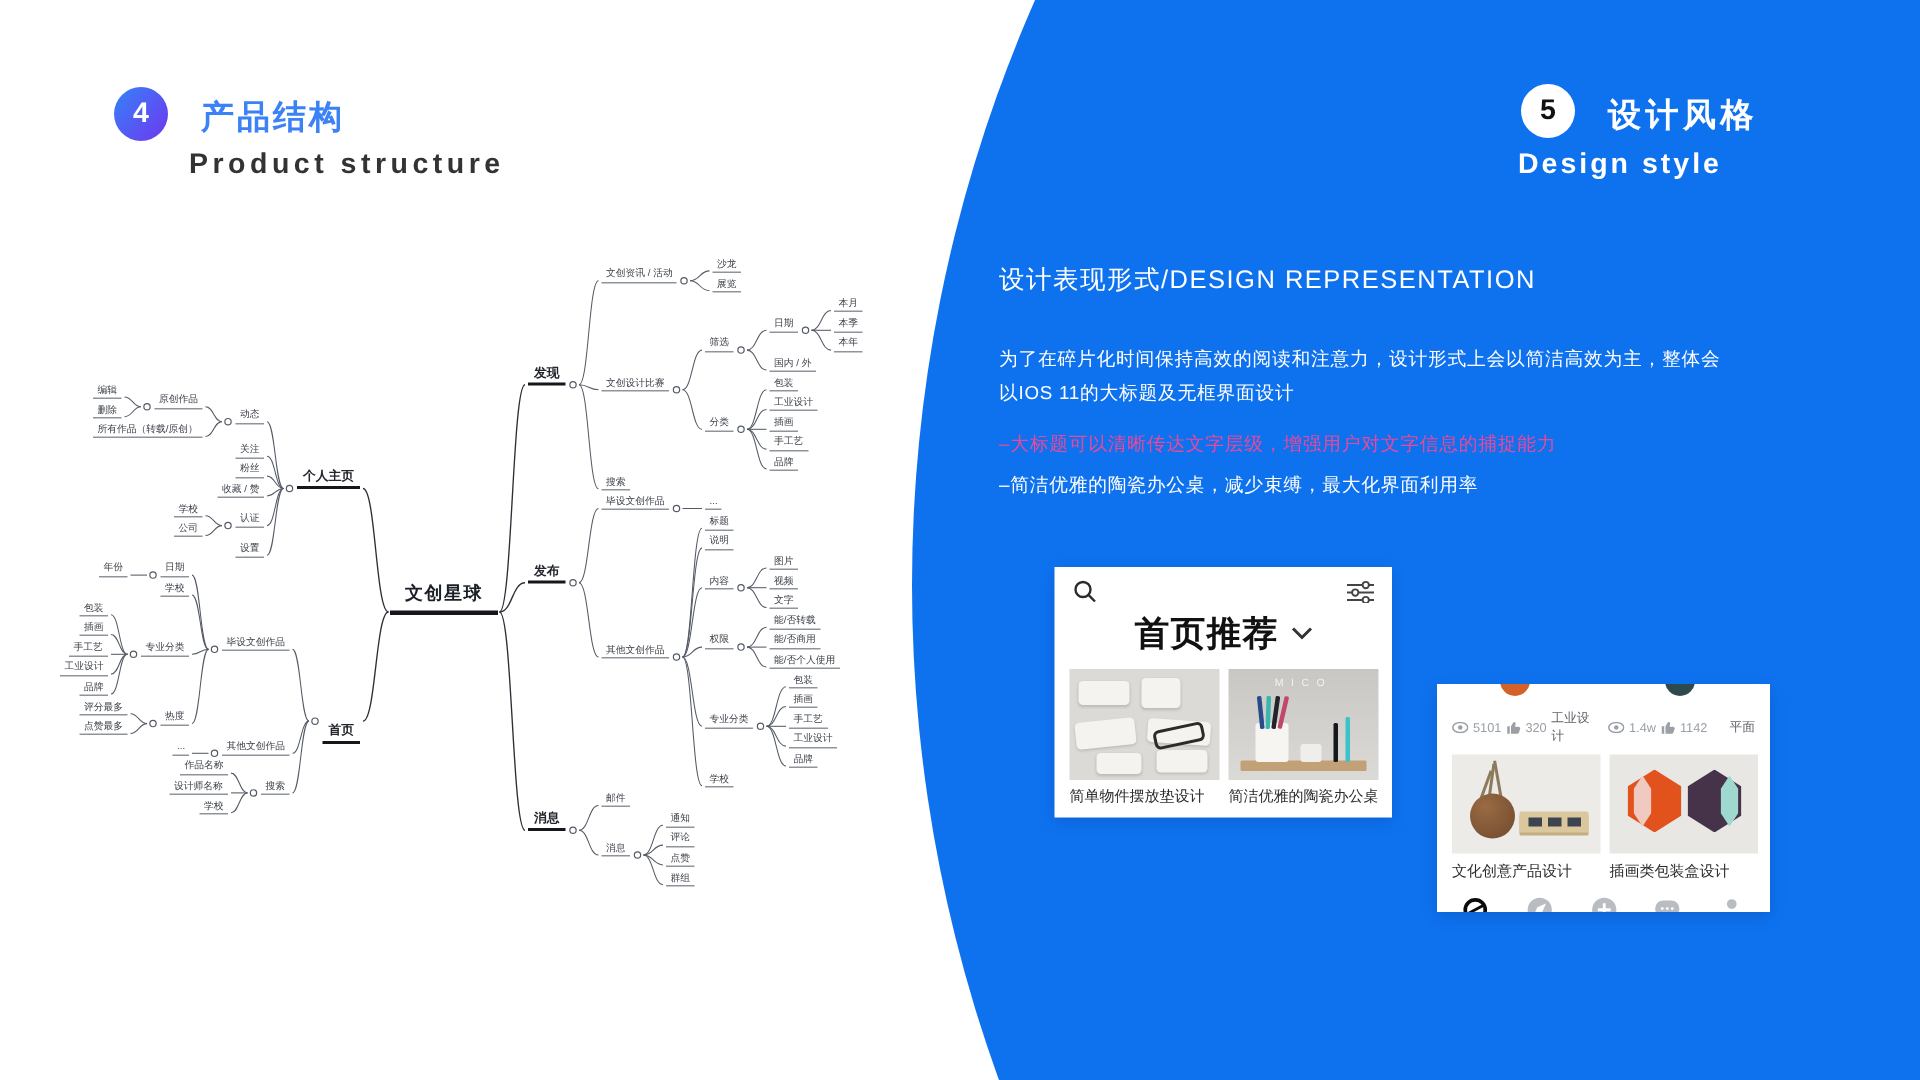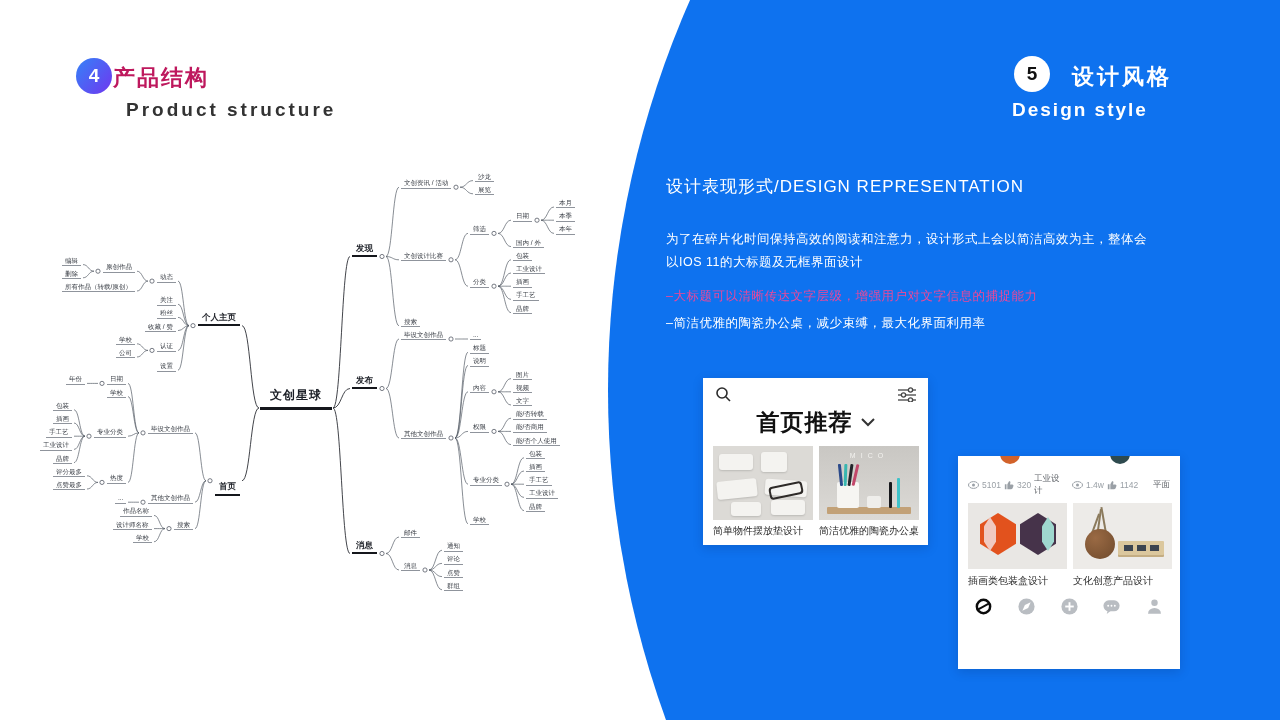--- a/index.html
+++ b/index.html
@@ -17,39 +17,39 @@
   
   .badge{
     position:absolute;width:36px;height:36px;border-radius:50%;
     display:flex;align-items:center;justify-content:center;
     font-size:19px;font-weight:bold;
   }
   .badge-4{left:76px;top:58px;background:linear-gradient(130deg,#3A7BF7 10%,#6A3EF0 90%);color:#fff;}
   .badge-5{left:1014px;top:56px;background:#ffffff;color:#111;}
   .hdr-zh{position:absolute;font-size:22px;font-weight:bold;letter-spacing:2px;}
   .hdr-en{position:absolute;font-size:19px;font-weight:600;letter-spacing:3px;}
-  .hdr-left-zh{left:113px;top:63px;color:#be185d;}
+  .hdr-left-zh{left:134px;top:63px;color:#3b82f6;}
   .hdr-left-en{left:126px;top:99px;color:#333;}
   .hdr-right-zh{left:1072px;top:62px;color:#fff;letter-spacing:3px;}
   .hdr-right-en{left:1012px;top:99px;color:#fff;letter-spacing:2px;}
   
   .sec-heading{position:absolute;left:666px;top:175px;color:#fff;font-size:17px;font-weight:normal;letter-spacing:1px;}
   .sec-para{position:absolute;left:666px;top:228px;width:565px;color:#fff;font-size:12.5px;line-height:1.85;letter-spacing:.5px;}
   .sec-bullet1{position:absolute;left:666px;top:288px;color:#ec4899;font-size:12.5px;letter-spacing:.5px;}
   .sec-bullet2{position:absolute;left:666px;top:315px;color:#fff;font-size:12.5px;letter-spacing:.5px;}
   
   #mindmap{position:absolute;left:40px;top:160px;width:560px;height:460px;}
   .mm{position:absolute;white-space:nowrap;line-height:1.15;color:#3c4048;}
   .mm-sm{font-size:6.5px;border-bottom:1px solid #8f949c;padding:0 3px 1px;}
   .mm-l1{font-size:8.5px;font-weight:bold;color:#23262d;border-bottom:2px solid #15171c;padding:0 4px 2px;}
   .mm-root{font-size:12px;font-weight:bold;color:#1a1e26;border-bottom:3px solid #15171c;padding:0 10px 4px;letter-spacing:1px;}
   
   .phone{position:absolute;background:#fff;box-shadow:0 3px 10px rgba(0,30,80,.18);overflow:hidden;}
   #phone1{left:703px;top:378px;width:225px;height:167px;padding:0;}
-  #phone2{left:958px;top:456px;width:222px;height:213px;}
+  #phone2{left:958px;top:456px;width:222px;height:152px;}
   .p1-status{display:flex;justify-content:space-between;align-items:center;padding:6px 12px 0 14px;}
   .p1-time{font-size:11px;font-weight:bold;color:#111;}
   .p1-iconrow{display:flex;justify-content:space-between;align-items:center;padding:8px 12px 0 12px;}
   .p1-title-row{display:flex;align-items:center;gap:8px;padding:4px 12px 0 12px;justify-content:center;}
   .p1-title{font-size:23px;font-weight:bold;color:#111;letter-spacing:1px;}
   .cards{display:flex;gap:6px;padding:8px 10px 0 10px;}
   .card{width:100px;}
   .card-img{width:100px;height:74px;position:relative;overflow:hidden;}
   .card-cap{font-size:10px;color:#2b2b2b;margin-top:4px;white-space:nowrap;}
   
@@ -381,42 +381,42 @@
       <span>1.4w</span>
       <span class="icon"><svg width="10" height="10" viewBox="0 0 12 12">
             <path d="M1 5h2v6H1zM4 11h4.6c.9 0 1.6-.5 1.8-1.3l.9-2.6c.3-.9-.4-1.8-1.3-1.8H7.2l.5-2.4C7.8 2.2 7.3 1.5 6.6 1.5c-.4 0-.7.2-.9.6L4 5z" fill="#9aa0a6"></path>
           </svg></span>
       <span>1142</span>
       <span class="p2-tag">平面</span>
     </div>
   </div>
   <div class="p2-cards">
     <div class="p2-card">
-      <div class="p2-img img-c">
-        <div class="hexa" style="left:12px;top:10px;width:36px;height:42px;background:#e2521d;"></div>
-        <div class="hexa" style="left:16px;top:14px;width:12px;height:34px;background:#f0c9c0;"></div>
-        <div class="hexa" style="left:52px;top:10px;width:36px;height:42px;background:#46334a;"></div>
-        <div class="hexa" style="left:74px;top:14px;width:12px;height:34px;background:#9fd8cf;"></div>
-      </div>
-      <div class="p2-cap">插画类包装盒设计</div>
-    </div>
-    <div class="p2-card">
       <div class="p2-img img-d">
         <div class="twig" style="left:25px;top:6px;height:28px;transform:rotate(8deg);"></div>
         <div class="twig" style="left:30px;top:4px;height:30px;transform:rotate(-10deg);"></div>
         <div class="twig" style="left:21px;top:10px;height:24px;transform:rotate(20deg);"></div>
         <div class="vase"></div>
         <div class="box">
             <div class="slot" style="left:6px;"></div>
             <div class="slot" style="left:19px;"></div>
             <div class="slot" style="left:32px;"></div>
           </div>
       </div>
       <div class="p2-cap">文化创意产品设计</div>
     </div>
+    <div class="p2-card">
+      <div class="p2-img img-c">
+        <div class="hexa" style="left:12px;top:10px;width:36px;height:42px;background:#e2521d;"></div>
+        <div class="hexa" style="left:16px;top:14px;width:12px;height:34px;background:#f0c9c0;"></div>
+        <div class="hexa" style="left:52px;top:10px;width:36px;height:42px;background:#46334a;"></div>
+        <div class="hexa" style="left:74px;top:14px;width:12px;height:34px;background:#9fd8cf;"></div>
+      </div>
+      <div class="p2-cap">插画类包装盒设计</div>
+    </div>
   </div>
   <div class="p2-tabbar">
     <span class="icon">
       <svg width="19" height="19" viewBox="0 0 20 20">
           <circle cx="10" cy="10" r="7" fill="none" stroke="#0b0b0b" stroke-width="2.6"></circle>
           <line x1="3.5" y1="13.5" x2="16.5" y2="6.5" stroke="#0b0b0b" stroke-width="2"></line>
         </svg>
     </span>
     <span class="icon">
       <svg width="19" height="19" viewBox="0 0 20 20">

